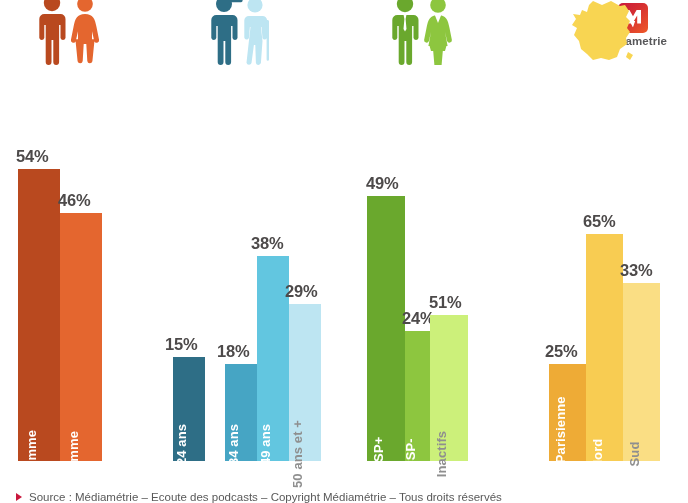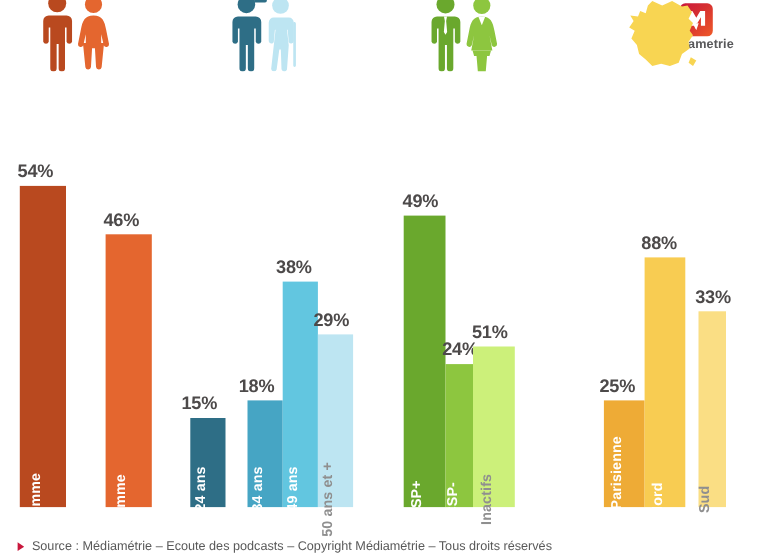--- a/index.html
+++ b/index.html
@@ -133,21 +133,21 @@
     <div class="icon-holder" style="top:-108px; left:14px;">
       <svg width="74" height="72" viewBox="0 0 74 72">
 
         <circle cx="20" cy="10" r="8.2" fill="#b9491f"></circle>
         <path d="M11.5 21 h17 a5 5 0 0 1 5 5 v19 a2.6 2.6 0 0 1 -5 0 v-13 h-1.4 v37 a2.9 2.9 0 0 1 -5.8 0 v-22 h-1.8 v22 a2.9 2.9 0 0 1 -5.8 0 v-37 h-1.4 v13 a2.6 2.6 0 0 1 -5 0 v-19 a5 5 0 0 1 5 -5 z" fill="#b9491f"></path>
 
         <circle cx="53" cy="11" r="7.8" fill="#e4662f"></circle>
         <path d="M53 21 c8 0 10 5 11.5 13 l2.6 13 a2.5 2.5 0 0 1 -4.8 1.2 l-2.3 -10 v8 l2.6 0 -2.2 22 a2.6 2.6 0 0 1 -5.1 -.3 l-1 -17 h-2.6 l-1 17 a2.6 2.6 0 0 1 -5.1 .3 l-2.2 -22 2.6 0 v-8 l-2.3 10 a2.5 2.5 0 0 1 -4.8 -1.2 l2.6 -13 c1.5 -8 3.5 -13 11.5 -13 z" fill="#e4662f"></path>
       </svg>
     </div>
-    <div class="bars" style="height:360px;gap:36px;">
+    <div class="bars" style="height:360px;">
       <div class="bar-col" style="width:42px;">
         <div class="bar" style="height:291.6px; background:#b9491f;">
           <span class="bar-value" style="left:-2px;">54%</span>
           <span class="bar-label">Homme</span>
         </div>
       </div>
       <div class="bar-col" style="width:42px;">
         <div class="bar" style="height:248.4px; background:#e4662f;">
           <span class="bar-value" style="left:-2px;">46%</span>
           <span class="bar-label">Femme</span>
@@ -164,21 +164,21 @@
         <path d="M28 6 h10 a1.6 1.6 0 0 1 0 3.2 h-10 z" fill="#2e6e86"></path>
         <path d="M12.5 22 h17 a5 5 0 0 1 5 5 v18 a2.6 2.6 0 0 1 -5 0 v-12 h-1.4 v36 a2.9 2.9 0 0 1 -5.8 0 v-21 h-1.8 v21 a2.9 2.9 0 0 1 -5.8 0 v-36 h-1.4 v12 a2.6 2.6 0 0 1 -5 0 v-18 a5 5 0 0 1 5 -5 z" fill="#2e6e86"></path>
 
         <circle cx="52" cy="12" r="7.6" fill="#bde5f2"></circle>
         <path d="M44.5 23 h15 a4.6 4.6 0 0 1 4.6 4.6 v17 a2.4 2.4 0 0 1 -4.6 .5 l-1 -11 -.6 0 1.6 14 -1.6 22 a2.6 2.6 0 0 1 -5 -.2 l-.6 -18 h-1.4 l-2.4 18.2 a2.6 2.6 0 0 1 -5 -.4 l2.4 -21.6 1.6 -14 -.6 0 -1 11 a2.4 2.4 0 0 1 -4.6 -.5 v-17 a4.6 4.6 0 0 1 4.6 -4.6 z" fill="#bde5f2"></path>
         <path d="M64.4 27 c1 0 1.6 .6 1.6 1.6 v38 a1.2 1.2 0 0 1 -2.4 0 v-38 c0 -1 .4 -1.6 .8 -1.6 z" fill="#bde5f2"></path>
       </svg>
     </div>
     <div class="bars" style="height:360px;">
       <div class="bar-col" style="width:32px;">
-        <div class="bar" style="height:81px; background:#2e6e86;">
+        <div class="bar" style="height:104px; background:#2e6e86;">
           <span class="bar-value" style="left:-8px;">15%</span>
           <span class="bar-label">15-24 ans</span>
         </div>
       </div>
       <div class="bar-col" style="width:32px;margin-left:20px;">
         <div class="bar" style="height:97.2px; background:#46a5c4;">
           <span class="bar-value" style="left:-8px;">18%</span>
           <span class="bar-label">25-34 ans</span>
         </div>
       </div>
@@ -244,25 +244,25 @@
     </div>
     <div class="bars" style="height:360px;">
       <div class="bar-col" style="width:37px;">
         <div class="bar" style="height:97px; background:#eeab36;">
           <span class="bar-value" style="left:-4px;">25%</span>
           <span class="bar-label">Région Parisienne</span>
         </div>
       </div>
       <div class="bar-col" style="width:37px;">
         <div class="bar" style="height:226.8px; background:#f8cc52;">
-          <span class="bar-value" style="left:-3px;">88%</span>
+          <span class="bar-value" style="left:-3px;">65%</span>
           <span class="bar-label">Nord</span>
         </div>
       </div>
-      <div class="bar-col" style="width:37px;padding-left:12px;">
+      <div class="bar-col" style="width:37px;">
         <div class="bar" style="height:178.2px; background:#fade84;">
           <span class="bar-value" style="left:-3px;">33%</span>
           <span class="bar-label dark">Sud</span>
         </div>
       </div>
     </div>
   </div>
 
   <div id="footer">
     <span id="footer-bullet"></span>

